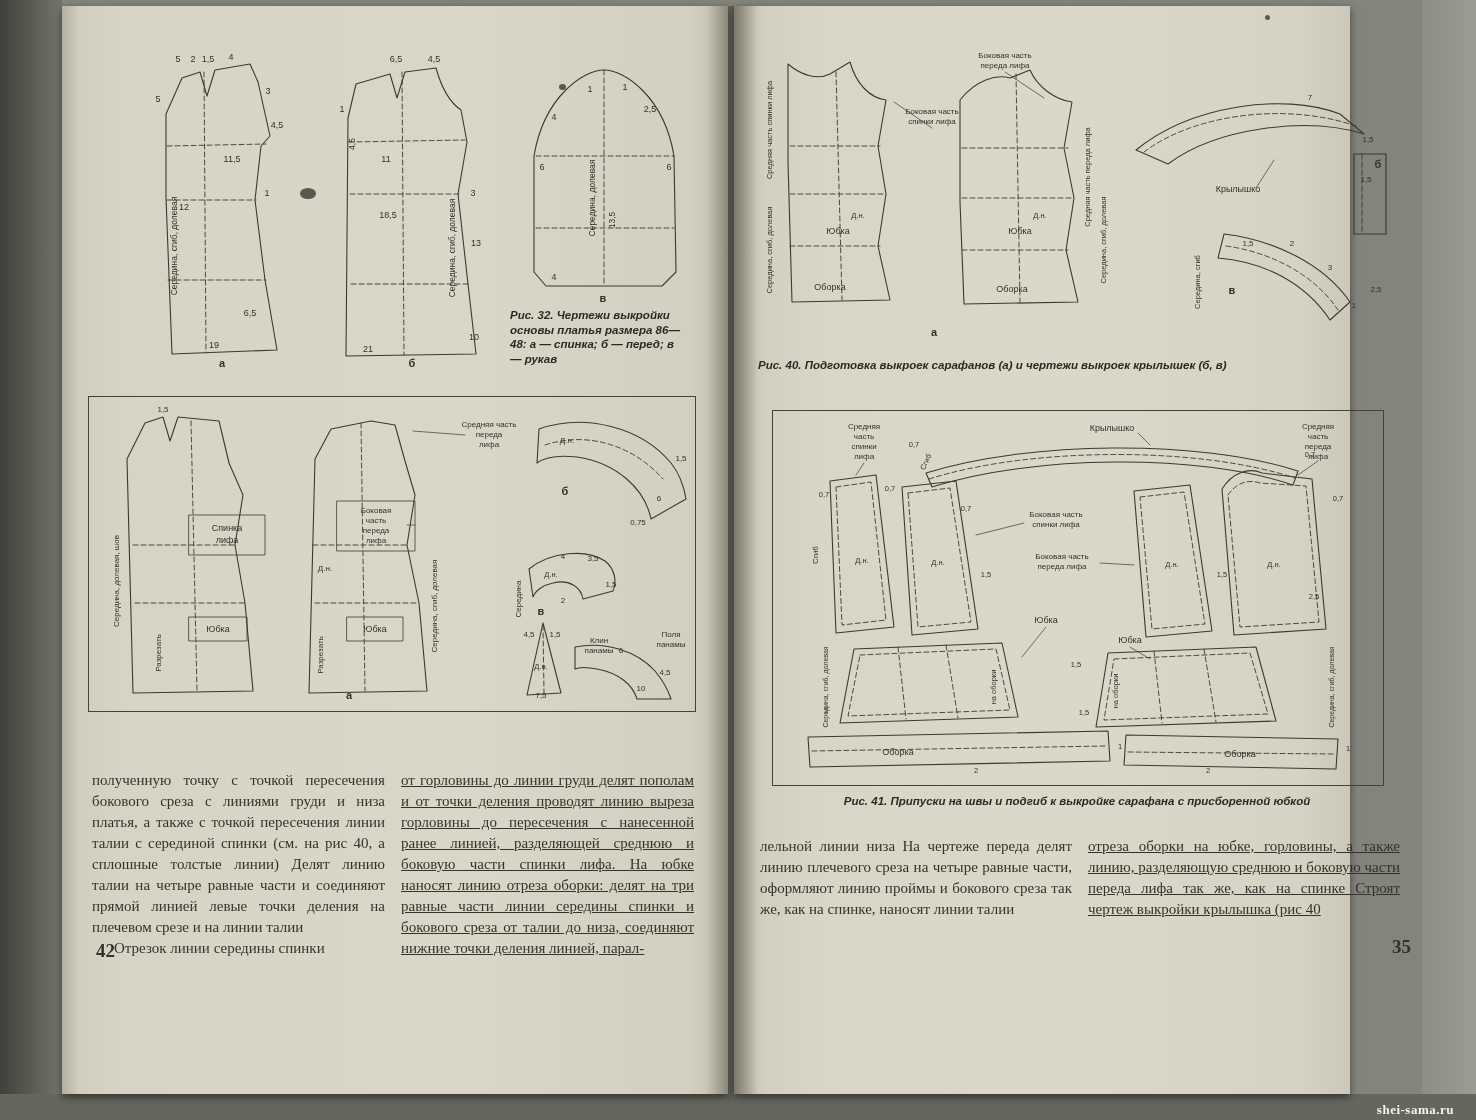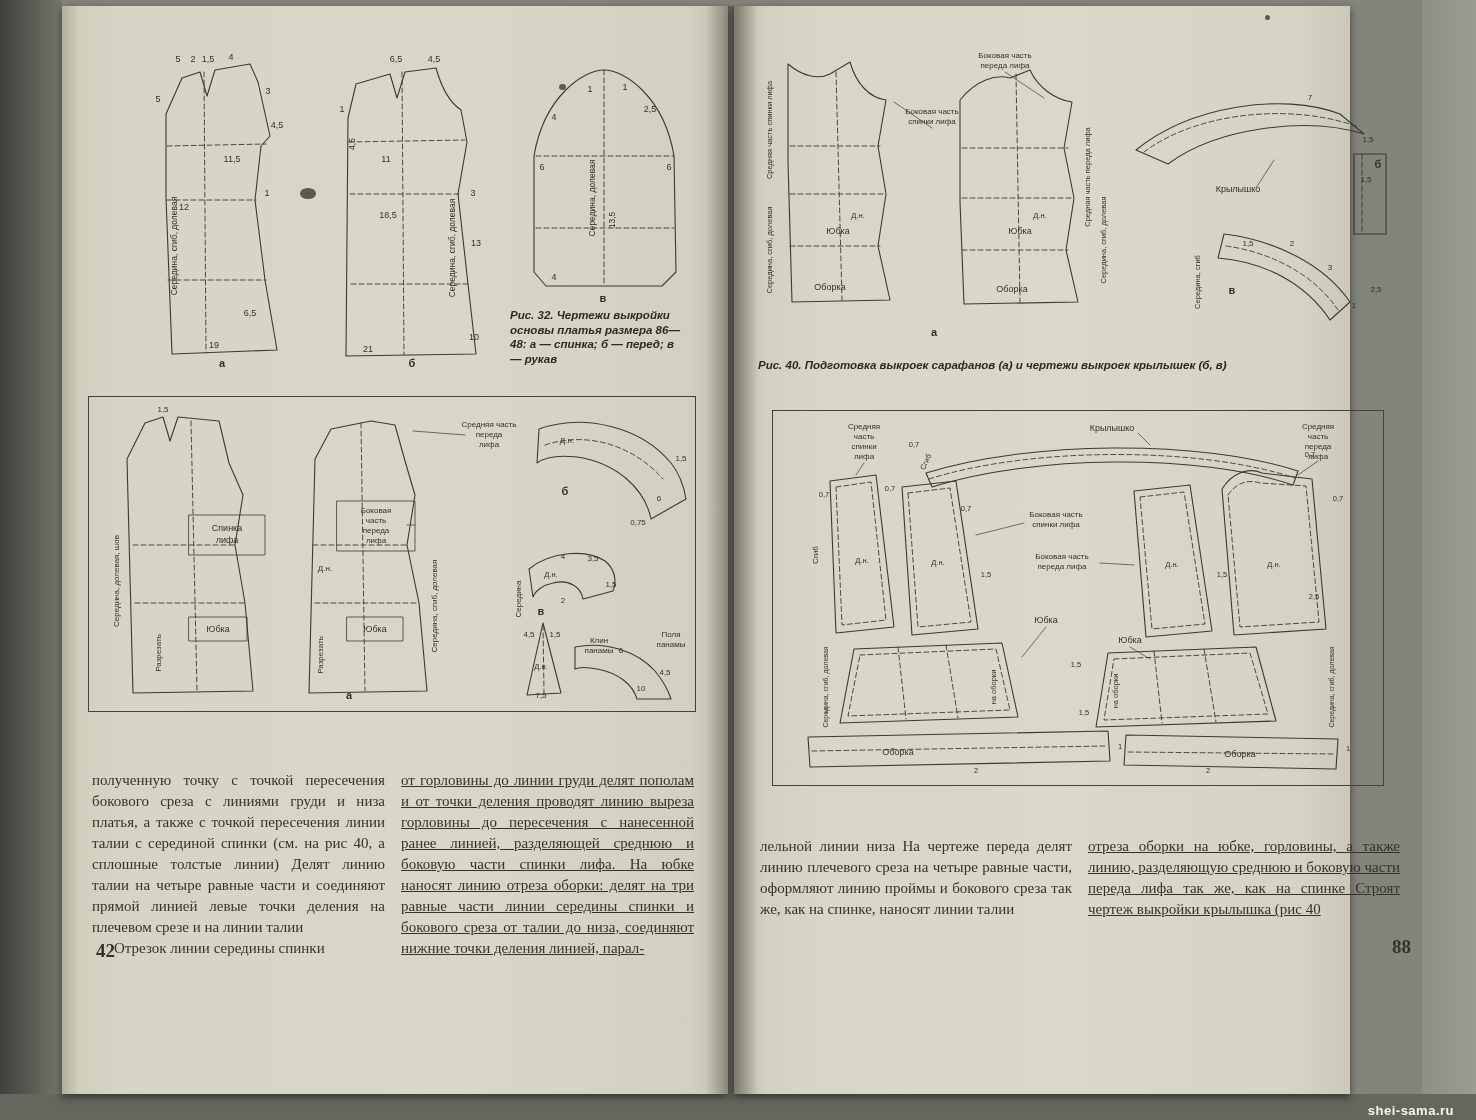--- a/index.html
+++ b/index.html
@@ -27,21 +27,21 @@
         color:#2c2923;font-size:11.5px;line-height:14.5px;font-style:italic;}
   .figframe{position:absolute;border:1.3px solid #45423a;}
   .figframe svg{display:block;margin:4px auto 0 auto;}
   .bodytext{position:absolute;display:flex;color:#35322b;}
   .bodytext .col{text-align:justify;font-size:15px;line-height:21px;}
   .bodytext .col + .col{margin-left:16px;text-decoration:underline;}
   .bodytext p{margin:0;}
   p.indent{text-indent:22px;}
   .pagenum{position:absolute;font-size:19px;font-weight:bold;color:#35322b;}
   .watermark{position:absolute;right:22px;bottom:2px;color:#f4f4f0;
-        font-family:Liberation Sans, sans-serif;font-size:13px;font-weight:bold;letter-spacing:.5px;}
+        font-family:Liberation Serif, serif;font-size:13px;font-weight:bold;letter-spacing:.5px;}
   .blotch{position:absolute;background:#46423a;border-radius:50%;opacity:.85;}
 </style>
 </head>
 <body>
 
 <div class="scan">
   <div class="edge-left"></div>
   <div class="edge-right"></div>
   <div class="edge-bottom"></div>
 
@@ -354,31 +354,32 @@
             <text x="120" y="340" text-anchor="middle" font-size="9">Оборка</text>
             <text x="462" y="342" text-anchor="middle" font-size="9">Оборка</text>
             <text x="198" y="358" text-anchor="middle" font-size="7.5">2</text>
             <text x="342" y="334" text-anchor="middle" font-size="7.5">1</text>
             <text x="430" y="358" text-anchor="middle" font-size="7.5">2</text>
             <text x="570" y="336" text-anchor="middle" font-size="7.5">1</text>
           </g>
       </svg>
     </div>
 
+    <div class="caption" style="left:40px;top:788px;width:606px;text-align:center">Рис. 41. Припуски на швы и подгиб к выкройке сарафана с присборенной юбкой</div>
 
     <div class="bodytext" style="left:26px;top:830px;width:640px">
       <div class="col" style="width:312px">
         <p>лельной линии низа На чертеже переда делят линию плечевого среза на четыре равные части, оформляют линию проймы и бокового среза так же, как на спинке, наносят линии талии</p>
       </div>
       <div class="col" style="width:312px">
         <p>отреза оборки на юбке, горловины, а также линию, разделяющую среднюю и боковую части переда лифа так же, как на спинке Строят чертеж выкройки крылышка (рис 40</p>
       </div>
     </div>
 
-    <div class="pagenum" style="left:658px;top:930px">88</div>
+    <div class="pagenum" style="left:658px;top:930px">35</div>
 
     <div class="blotch" style="left:531px;top:9px;width:5px;height:5px"></div>
   </div>
 
   <div class="gutter"></div>
 
   <div class="watermark">shei-sama.ru</div>
 </div>
 
 </body></html>

